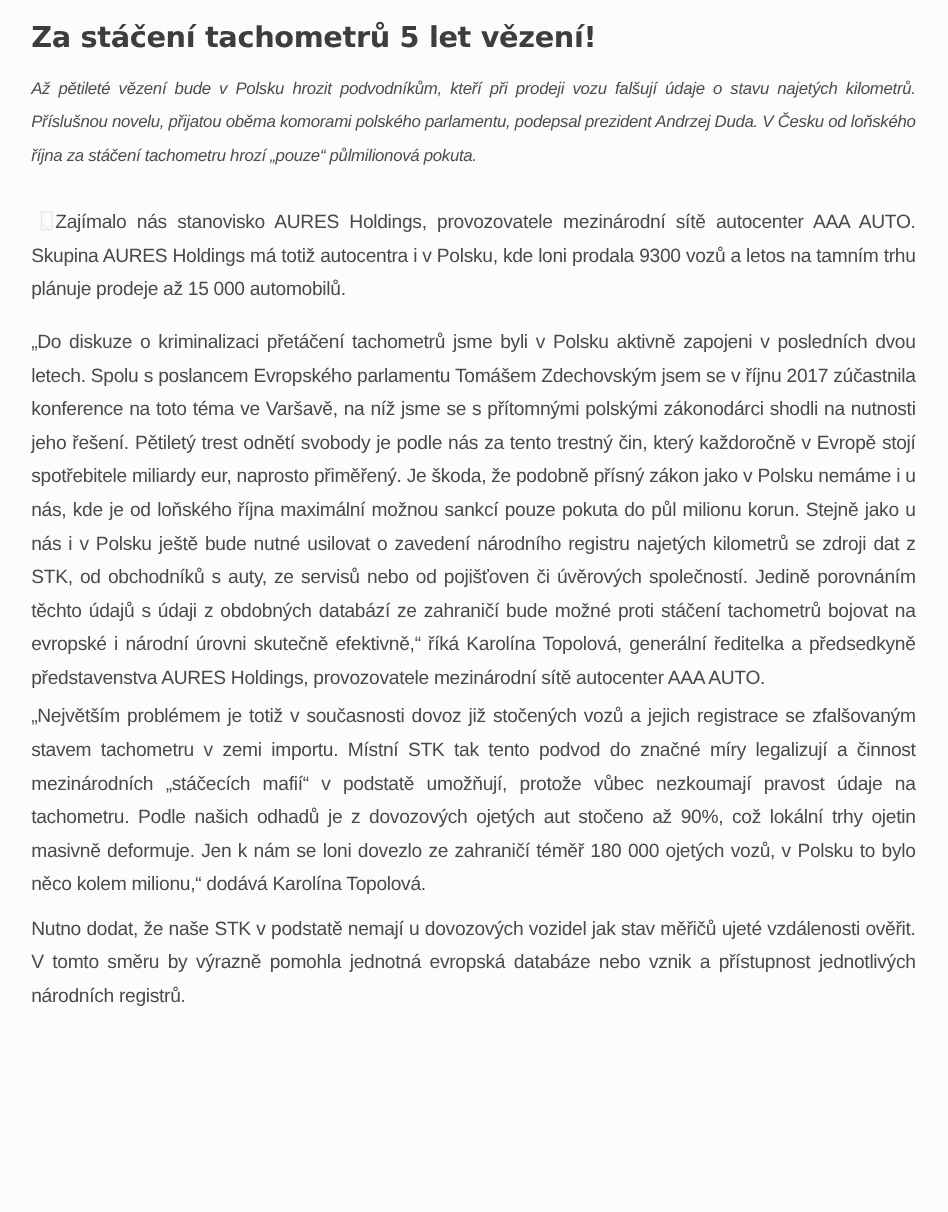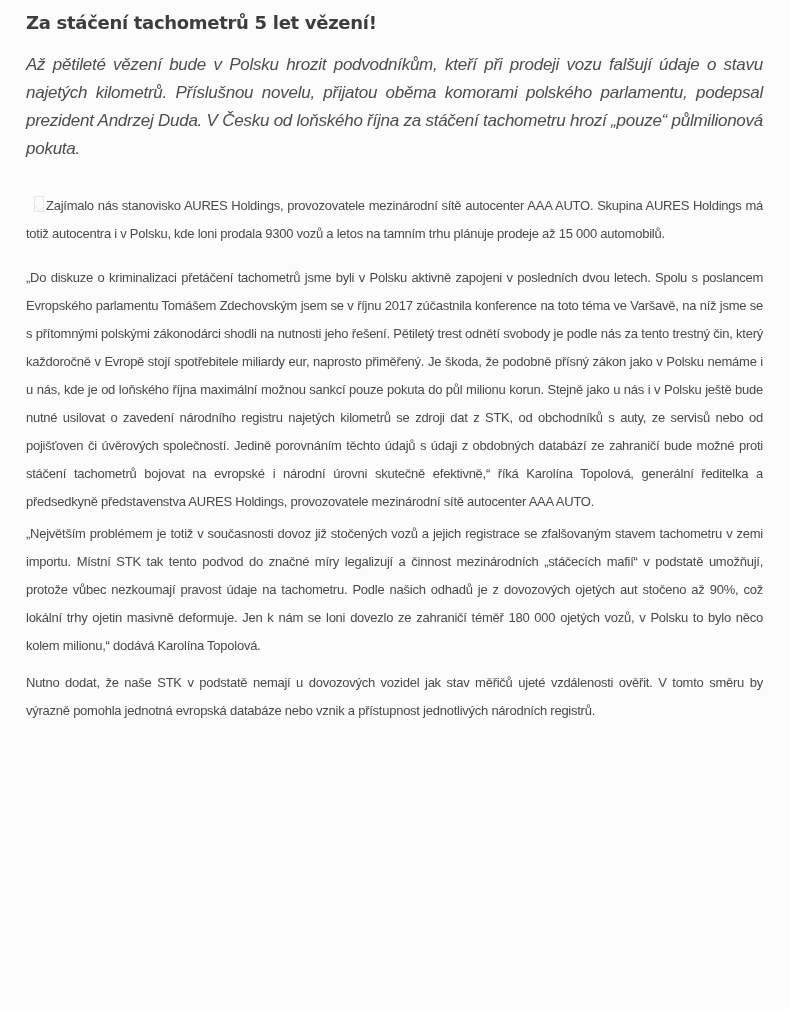--- a/index.html
+++ b/index.html
@@ -15,40 +15,40 @@
       color: #4a4a4a;
     }
     .article {
       padding: 0 27px 0 26px;
       box-sizing: border-box;
       width: 790px;
     }
     .title {
       font-family: "DejaVu Sans", "Liberation Sans", sans-serif;
       font-weight: bold;
-      font-size: 18px;
+      font-size: 24px;
       color: #3d3d3d;
       margin: 0;
-      padding-top: 6px;
+      padding-top: 14px;
       height: 44px;
       line-height: 34px;
       letter-spacing: -0.3px;
     }
     .lead {
       font-style: italic;
-      font-size: 17px;
+      font-size: 14px;
       line-height: 28px;
       text-align: justify;
       color: #4d4d4d;
       margin: 0;
       padding-top: 1px;
       letter-spacing: -0.25px;
     }
     .body-p {
-      font-size: 13px;
+      font-size: 16px;
       line-height: 28px;
       text-align: justify;
       color: #4a4a4a;
       margin: 0;
       letter-spacing: -0.25px;
     }
     .p1 { margin-top: 29px; }
     .p2 { margin-top: 16px; }
     .p3 { margin-top: 4px; }
     .p4 { margin-top: 9px; }

